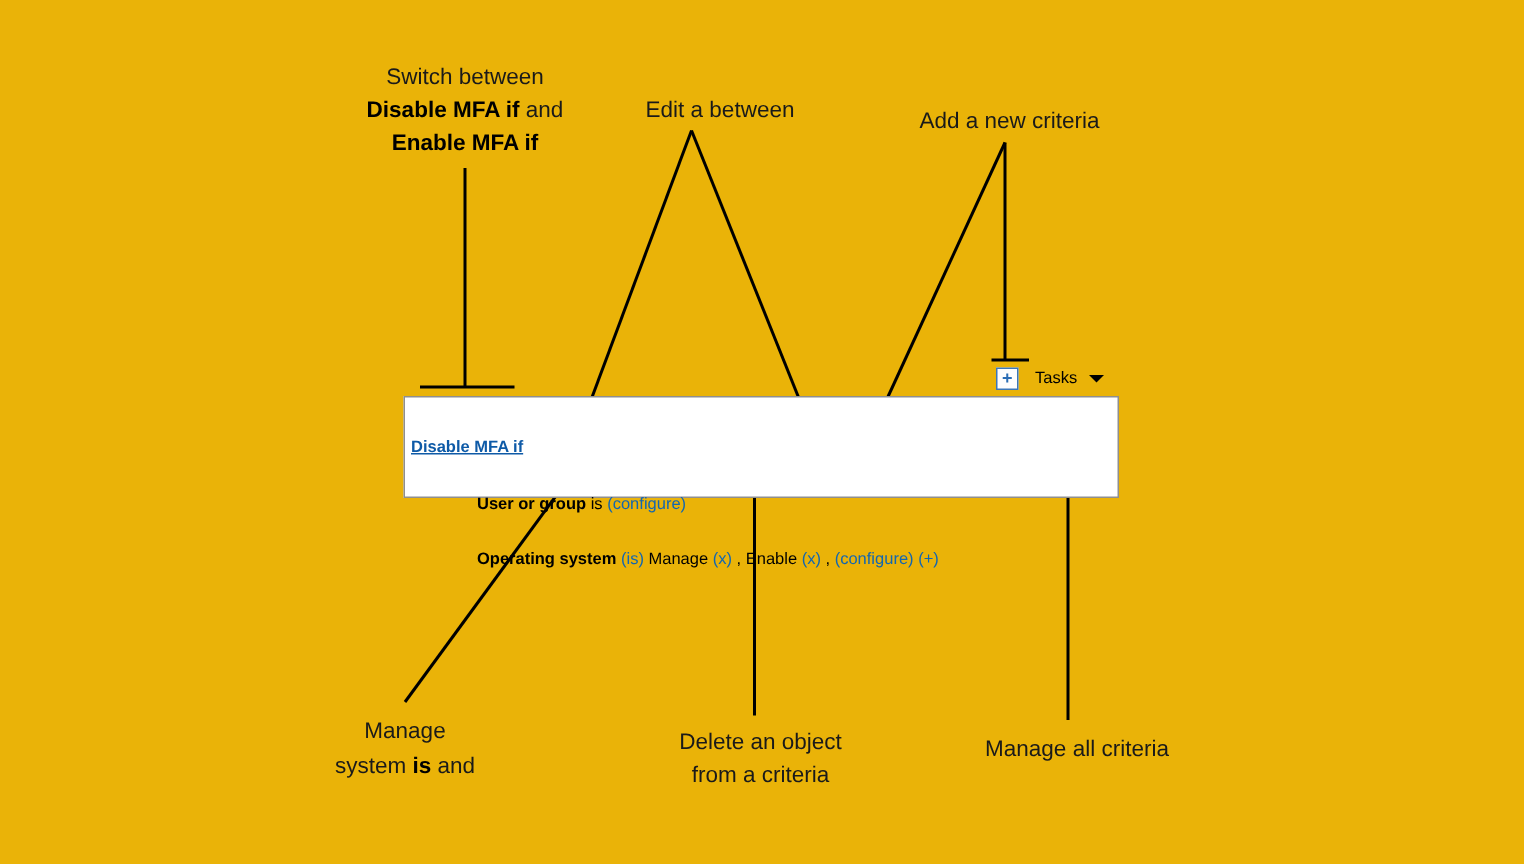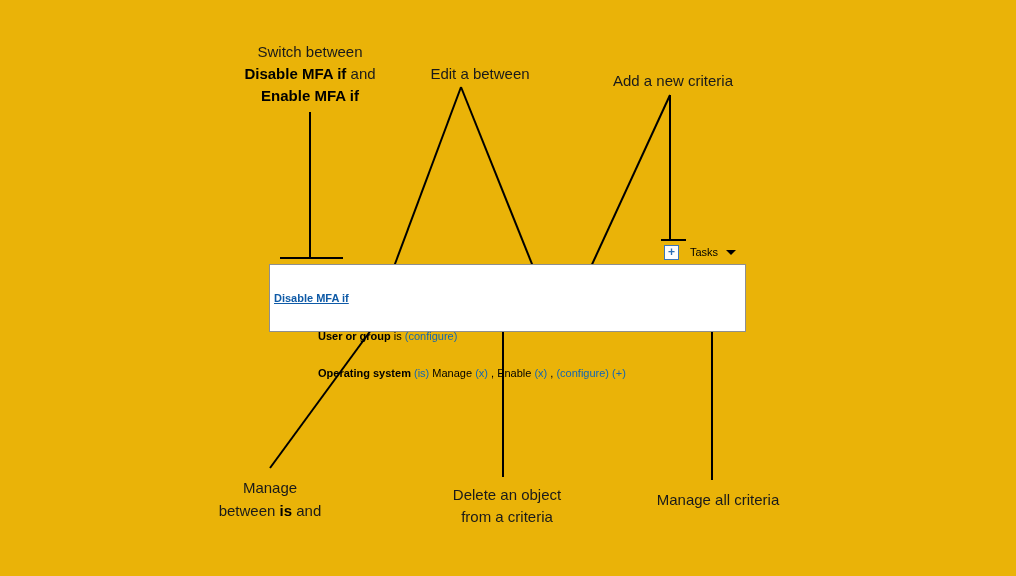--- a/index.html
+++ b/index.html
@@ -130,21 +130,21 @@
   </div>
 
   <div class="panel">
     <div class="row"><span class="title-link">Disable MFA if</span></div>
     <div class="row"><span class="blabel">User or group</span><span> is </span><span class="uilink">(configure)</span></div>
     <div class="row"><span class="blabel">Operating system</span><span> </span><span class="uilink">(is)</span><span> Manage </span><span class="uilink">(x)</span><span> , Enable </span><span class="uilink">(x)</span><span> , </span><span class="uilink">(configure)</span><span> </span><span class="uilink">(+)</span></div>
   </div>
 
   <div class="ann" style="left:190px; top:476px; width:160px; line-height:23px;">
     <div>Manage</div>
-    <div><span>between </span><b>is</b><span> and</span></div>
+    <div><span>system </span><b>is</b><span> and</span></div>
   </div>
 
   <div class="ann" style="left:427px; top:484px; width:160px;">
     <div>Delete an object</div>
     <div>from a criteria</div>
   </div>
 
   <div class="ann" style="left:638px; top:489px; width:160px;">Manage all criteria</div>
 
 </div>

